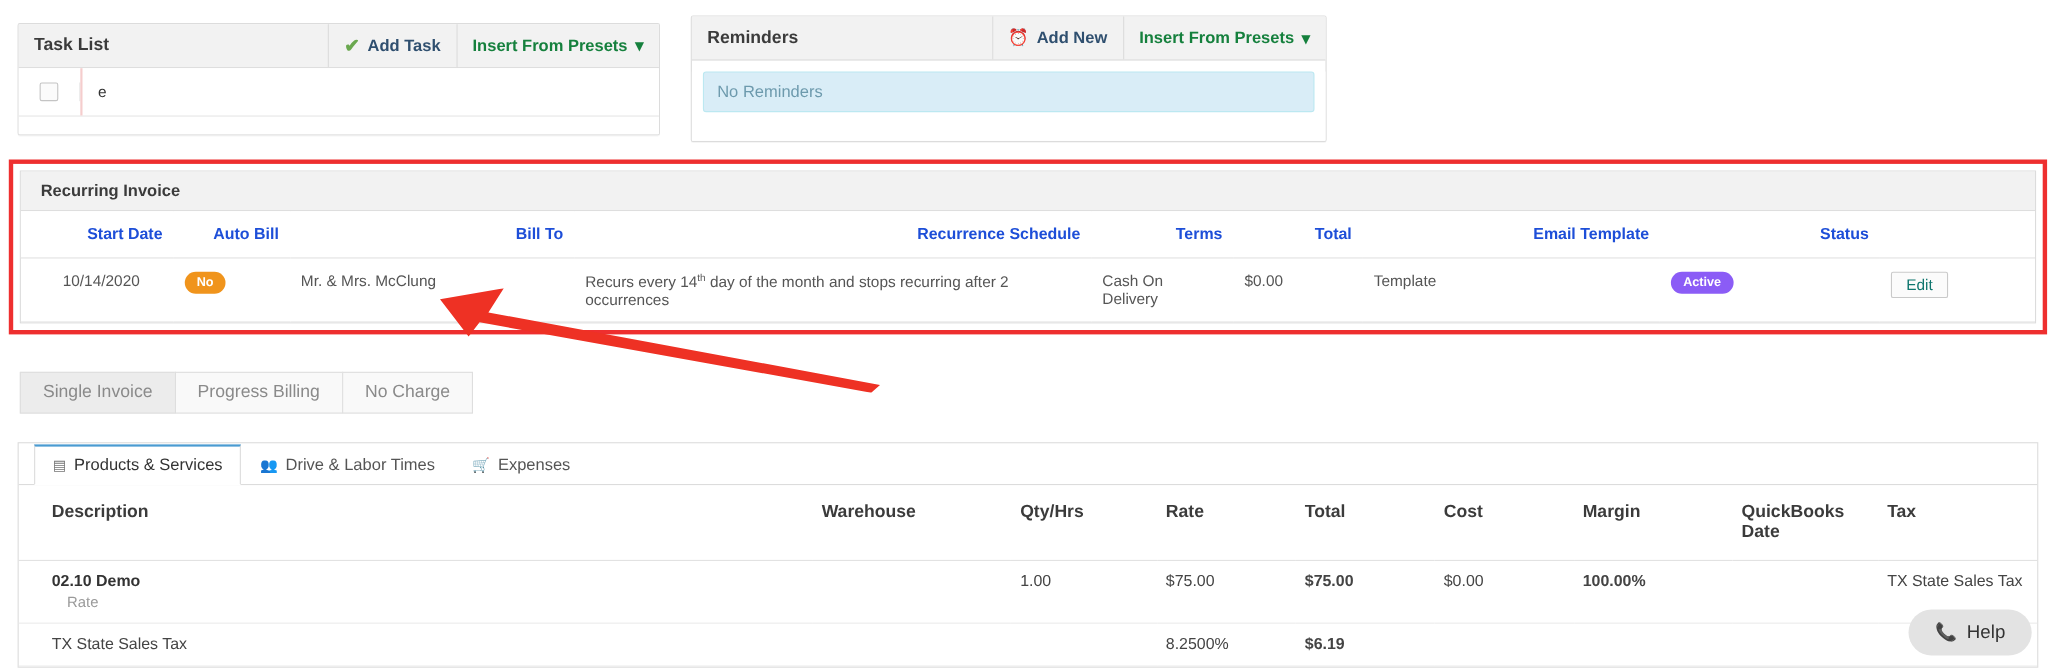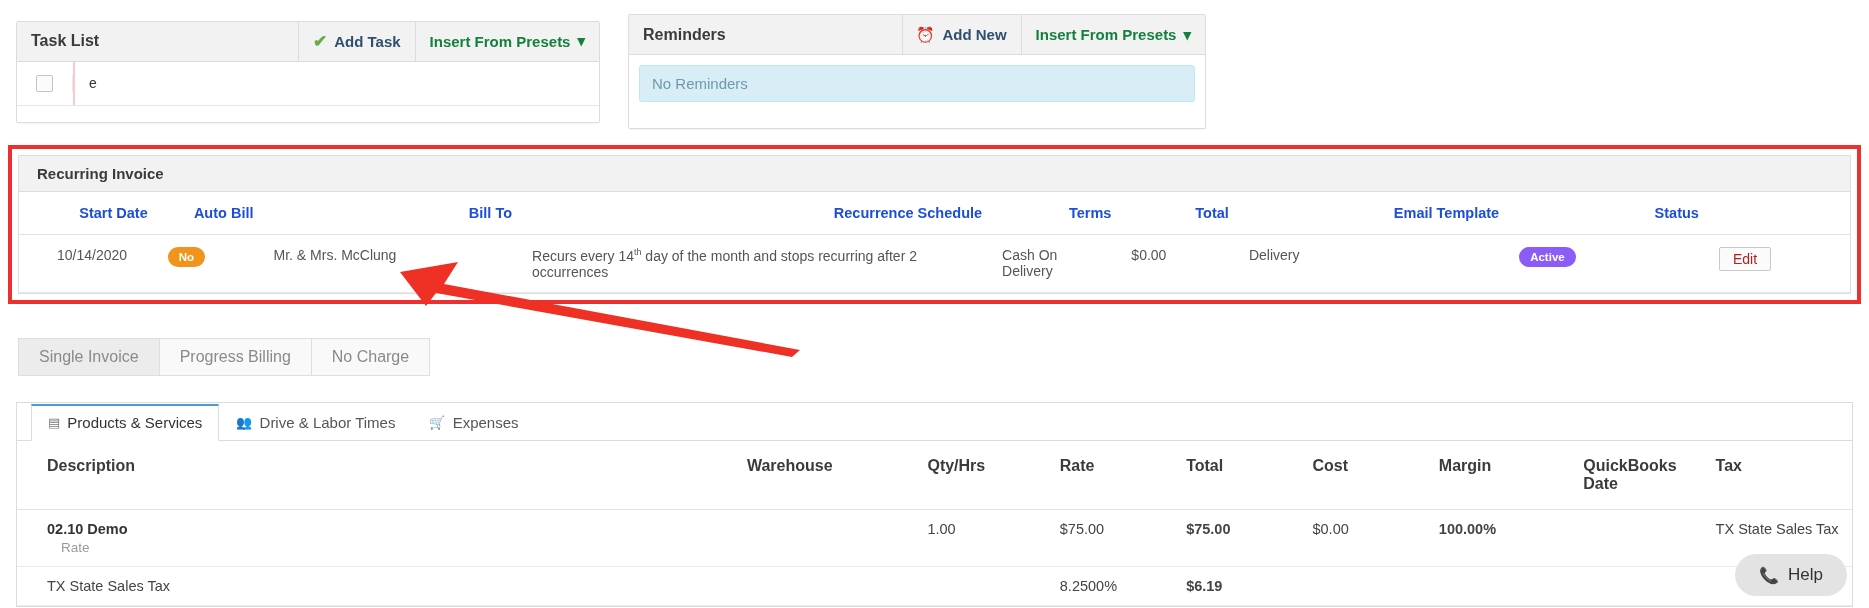--- a/index.html
+++ b/index.html
@@ -95,21 +95,21 @@
   .badge {
     display:inline-block; padding:3px 11px; border-radius:11px;
     font-size:11.5px; font-weight:bold; color:#fff; line-height:1.25;
   }
   .badge-no { background:#f0941c; }
   .badge-active { background:#8b5cf6; }
 
   .btn-edit {
     display:inline-block; padding:3px 13px;
     border:1px solid #c9c9c9; background:#fbfbfb; border-radius:2px;
-    font-size:14px; color:#b91c1c; cursor:pointer;
+    font-size:14px; color:#0f766e; cursor:pointer;
   }
   sup { font-size:9px; vertical-align:super; }
 
   
   .arrow-svg { position:absolute; left:400px; top:262px; pointer-events:none; }
 
   
   .btn-group { display:flex; margin:34px 0 0 18px; }
   .bg-btn {
     padding:9px 20px; border:1px solid #dedede; margin-left:-1px;
@@ -228,21 +228,21 @@
       <tbody>
         <tr>
           <td class="c-start">10/14/2020</td>
           <td class="c-auto">
             <span class="badge badge-no">No</span>
           </td>
           <td class="c-billto">Mr. &amp; Mrs. McClung</td>
           <td class="c-sched"><span>Recurs every 14</span><sup>th</sup><span> day of the month and stops recurring after 2 occurrences</span></td>
           <td class="c-terms">Cash On Delivery</td>
           <td class="c-total">$0.00</td>
-          <td class="c-email">Delivery</td>
+          <td class="c-email">Template</td>
           <td class="c-status">
             <span class="badge badge-active">Active</span>
           </td>
           <td class="c-edit">
             <span class="btn-edit">Edit</span>
           </td>
         </tr>
       </tbody>
     </table>
   </div>

